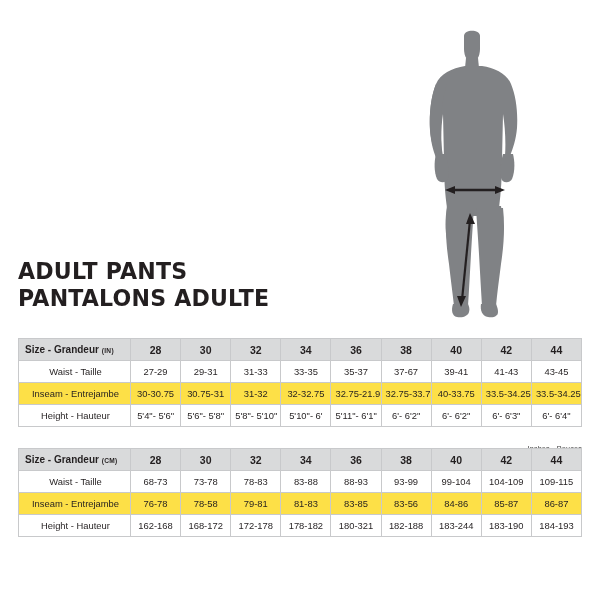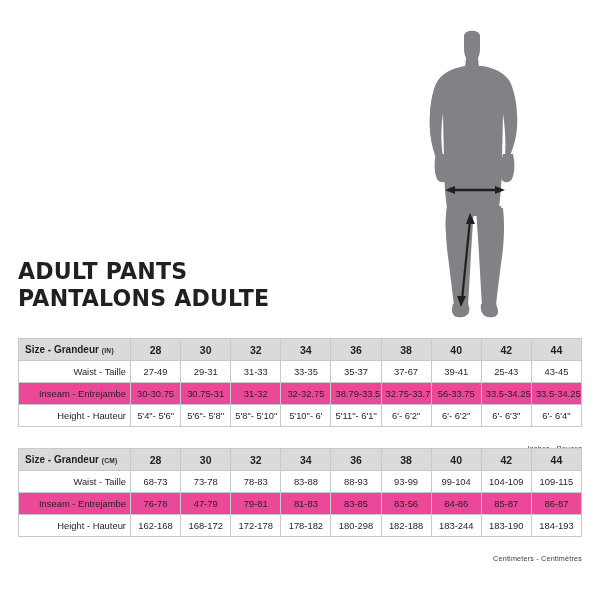--- a/index.html
+++ b/index.html
@@ -82,25 +82,25 @@
   table.size-table tr.header-row td {
     background: #d9dadb;
     font-weight: bold;
     font-size: 10.5px;
   }
   table.size-table tr.header-row td.label-cell {
     text-align: left;
     font-size: 10px;
   }
   table.size-table td.label-cell {
-    text-align: right;
+    text-align: center;
     padding-left: 6px;
   }
   table.size-table tr.shaded td {
-    background: #ec4899;
+    background: #fde047;
   }
   .unit-suffix {
     font-size: 6.6px;
     font-weight: bold;
     vertical-align: baseline;
     letter-spacing: 0.3px;
   }
 
   .table-note {
     text-align: right;
@@ -198,39 +198,39 @@
           <td>32</td>
           <td>34</td>
           <td>36</td>
           <td>38</td>
           <td>40</td>
           <td>42</td>
           <td>44</td>
         </tr>
         <tr>
           <td class="label-cell">Waist - Taille</td>
-          <td>27-49</td>
+          <td>27-29</td>
           <td>29-31</td>
           <td>31-33</td>
           <td>33-35</td>
           <td>35-37</td>
           <td>37-67</td>
           <td>39-41</td>
-          <td>25-43</td>
+          <td>41-43</td>
           <td>43-45</td>
         </tr>
         <tr class="shaded">
           <td class="label-cell">Inseam - Entrejambe</td>
           <td>30-30.75</td>
           <td>30.75-31</td>
           <td>31-32</td>
           <td>32-32.75</td>
-          <td>38.79-33.5</td>
+          <td>32.75-21.9</td>
           <td>32.75-33.75</td>
-          <td>56-33.75</td>
+          <td>40-33.75</td>
           <td>33.5-34.25</td>
           <td>33.5-34.25</td>
         </tr>
         <tr>
           <td class="label-cell">Height - Hauteur</td>
           <td>5'4"- 5'6"</td>
           <td>5'6"- 5'8"</td>
           <td>5'8"- 5'10"</td>
           <td>5'10"- 6'</td>
           <td>5'11"- 6'1"</td>
@@ -279,39 +279,38 @@
           <td>83-88</td>
           <td>88-93</td>
           <td>93-99</td>
           <td>99-104</td>
           <td>104-109</td>
           <td>109-115</td>
         </tr>
         <tr class="shaded">
           <td class="label-cell">Inseam - Entrejambe</td>
           <td>76-78</td>
-          <td>47-79</td>
+          <td>78-58</td>
           <td>79-81</td>
           <td>81-83</td>
           <td>83-85</td>
           <td>83-56</td>
           <td>84-86</td>
           <td>85-87</td>
           <td>86-87</td>
         </tr>
         <tr>
           <td class="label-cell">Height - Hauteur</td>
           <td>162-168</td>
           <td>168-172</td>
           <td>172-178</td>
           <td>178-182</td>
-          <td>180-298</td>
+          <td>180-321</td>
           <td>182-188</td>
           <td>183-244</td>
           <td>183-190</td>
           <td>184-193</td>
         </tr>
       </tbody>
     </table>
-    <div class="table-note">Centimeters - Centimètres</div>
   </div>
 
 </div>
 
 </body></html>

